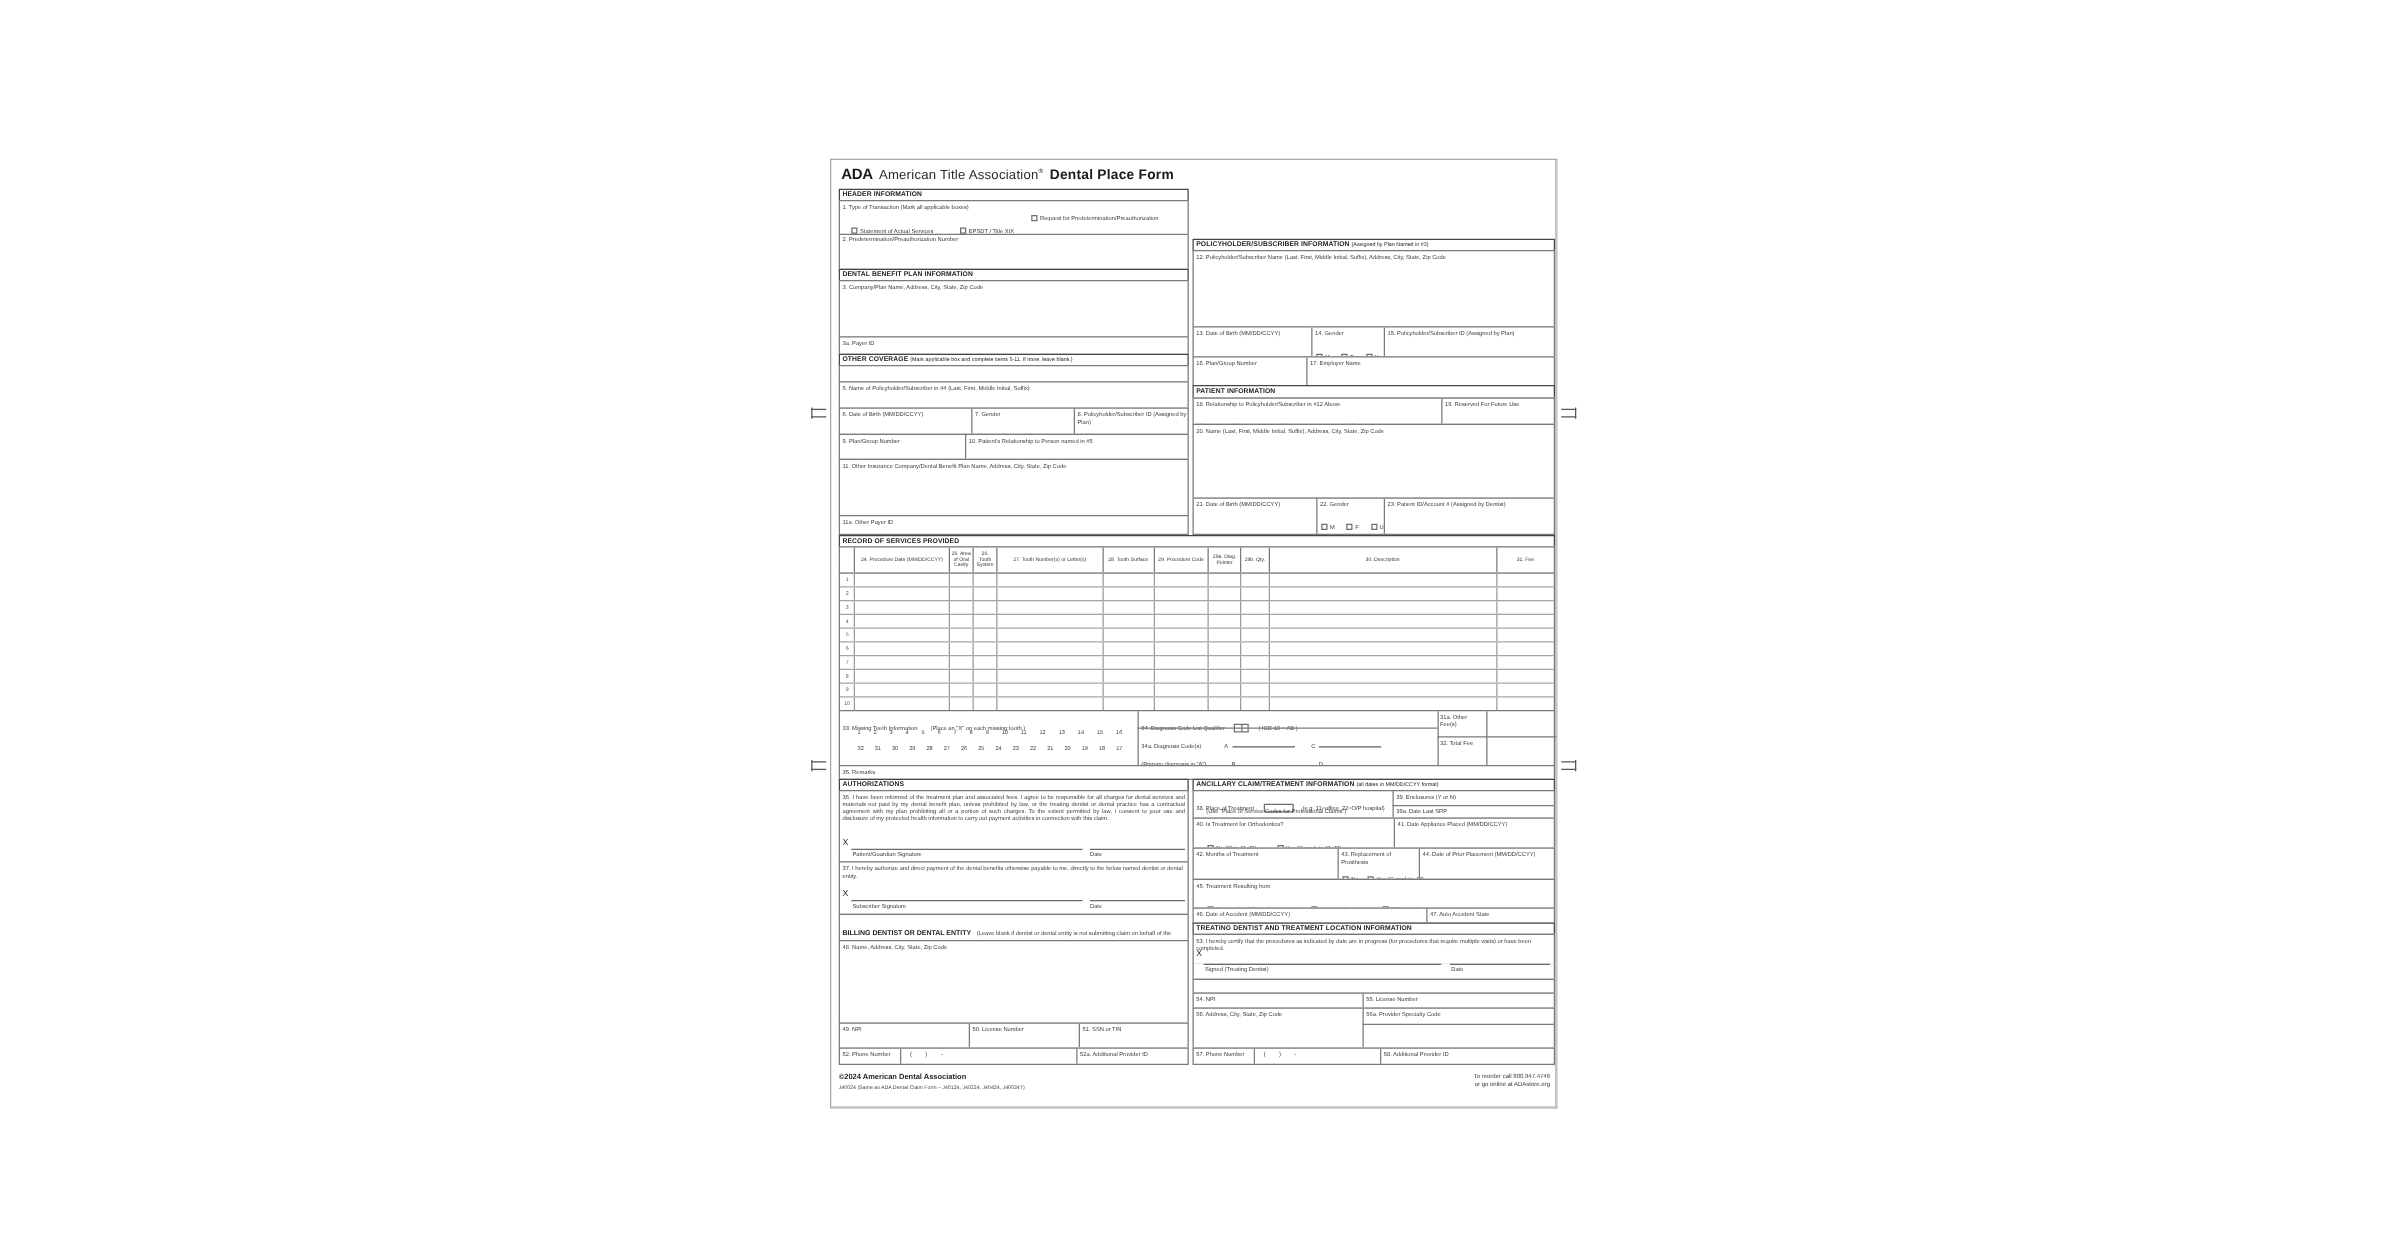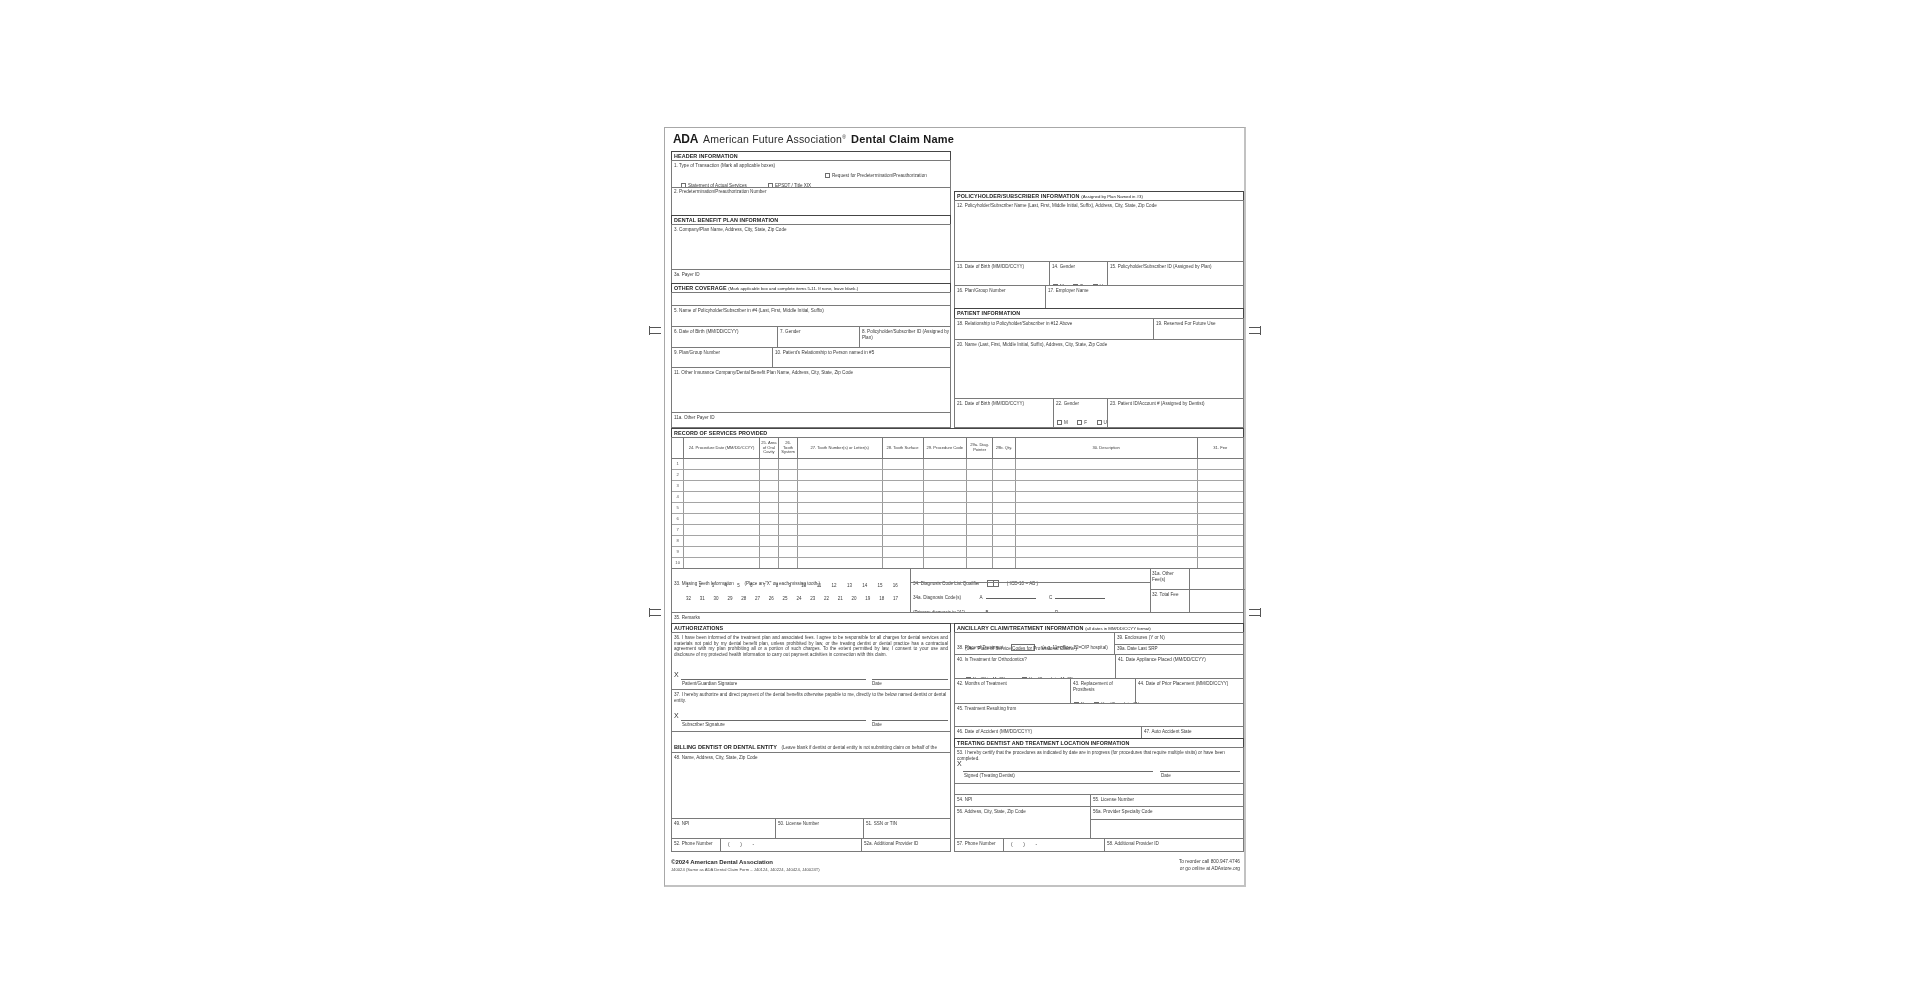--- a/index.html
+++ b/index.html
@@ -77,22 +77,22 @@
       <em></em>
     </div>
   <div class="fold R abs" style="right:-17px;top:481px;">
       <i></i>
       <i class="b"></i>
       <em></em>
     </div>
 
   <div class="title">
     <span class="t-ada">ADA</span>
-    <span class="t-assoc"><span>American Future Association</span><sup class="t-reg">®</sup></span>
-    <span class="t-form">Dental Claim Name</span>
+    <span class="t-assoc"><span>American Title Association</span><sup class="t-reg">®</sup></span>
+    <span class="t-form">Dental Place Form</span>
   </div>
 
   <div class="bar" style="left:6px;top:23px;width:280px;height:10px;"><span>HEADER INFORMATION</span></div>
 
   <div class="s" style="left:6px;top:32px;width:280px;height:56px;">
     <div class="abs lbl" style="left:2px;top:2px;">1. Type of Transaction (Mark all applicable boxes)</div>
     <div class="abs" style="left:152px;top:1.5px;">
       <span class="cb"></span><span class="cbl">Request for Predetermination/Preauthorization</span>
     </div>
     <div class="abs" style="left:8px;top:12px;">

